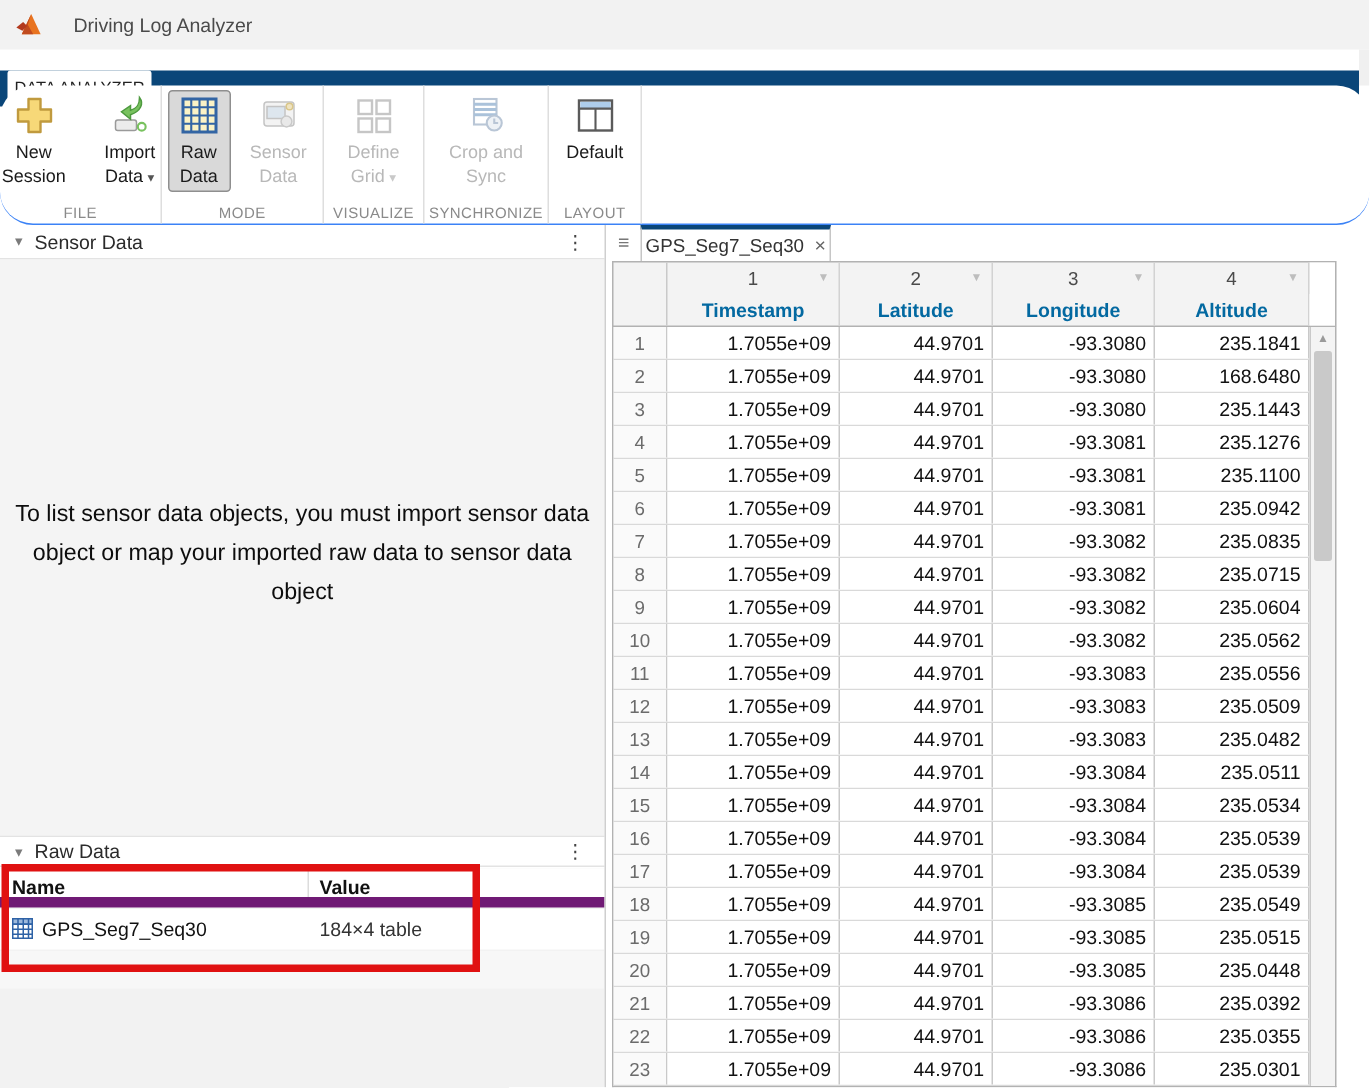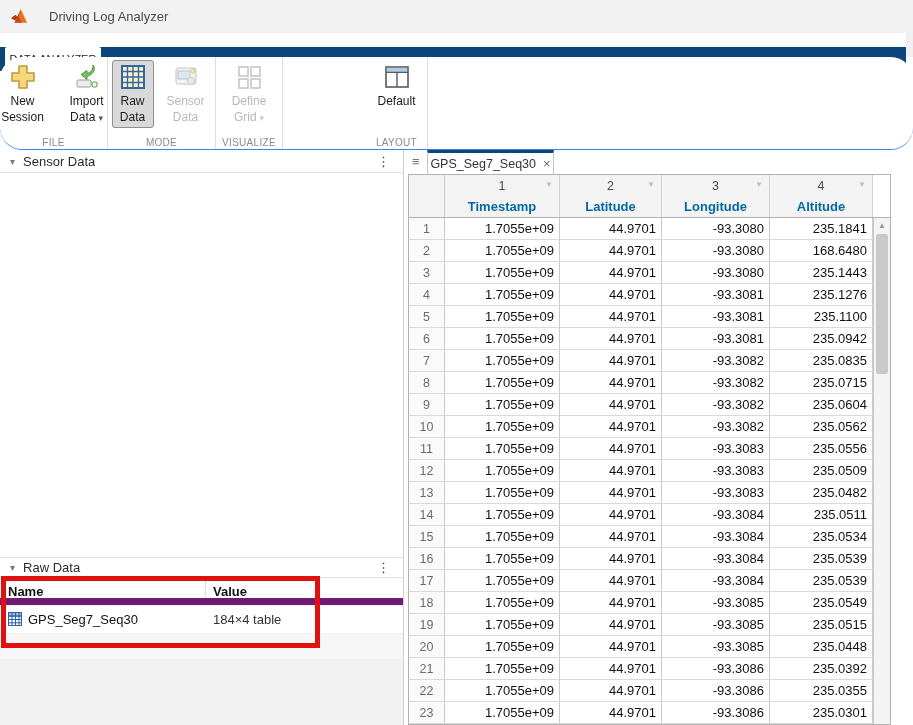--- a/index.html
+++ b/index.html
@@ -165,20 +165,34 @@
             <rect x="16" y="4" width="9" height="9" fill="none" stroke="#c6c6c6" stroke-width="1.6"></rect>
             <rect x="4" y="16" width="9" height="9" fill="none" stroke="#c6c6c6" stroke-width="1.6"></rect>
             <rect x="16" y="16" width="9" height="9" fill="none" stroke="#c6c6c6" stroke-width="1.6"></rect>
           </svg>
           <span class="lbl dd" style="width:44px">Define Grid</span>
         </div>
       </div>
       <div class="section-label">VISUALIZE</div>
     </div>
 
+    <div class="section" style="left:283px;width:83px">
+      <div class="btns">
+        <div class="btn disabled">
+          <svg class="icon" viewBox="0 0 28 28">
+            <rect x="6" y="3" width="15" height="17" fill="#fff" stroke="#b9c6d6" stroke-width="1.4"></rect>
+            <path d="M6 6.5h15 M6 10h15 M6 13.5h15" stroke="#aac2da" stroke-width="2"></path>
+            <circle cx="19.5" cy="19" r="5" fill="#eef2f6" stroke="#b9c6d6" stroke-width="1.4"></circle>
+            <path d="M19.5 16v3h2.6" stroke="#b9c6d6" stroke-width="1.4" fill="none"></path>
+          </svg>
+          <span class="lbl" style="width:58px">Crop and Sync</span>
+        </div>
+      </div>
+      <div class="section-label">SYNCHRONIZE</div>
+    </div>
 
     <div class="section" style="left:366px;width:62px">
       <div class="btns">
         <div class="btn">
           <svg class="icon" viewBox="0 0 28 28">
             <rect x="3" y="4" width="22" height="20" fill="#fff" stroke="#5a5a5a" stroke-width="1.6"></rect>
             <rect x="3.9" y="4.9" width="20.2" height="4.4" fill="#AECDEB"></rect>
             <path d="M3 9.4h22 M14 9.4V24" stroke="#5a5a5a" stroke-width="1.4"></path>
           </svg>
           <span class="lbl">Default</span>
@@ -186,20 +200,23 @@
       </div>
       <div class="section-label">LAYOUT</div>
     </div>
 
   </div>
 
   <div class="panel-header" style="top:150px;height:23px">
     <span class="caret"></span>
     <span>Sensor Data</span>
     <span class="kebab"></span>
+  </div>
+  <div class="sensor-body">
+    <div class="sensor-msg">To list sensor data objects, you must import sensor data object or map your imported raw data to sensor data object</div>
   </div>
 
   <div class="panel-header" style="top:557px;height:21px;border-top:1px solid #e3e3e3">
     <span class="caret"></span>
     <span>Raw Data</span>
     <span class="kebab"></span>
   </div>
   <div class="raw-body">
     <div class="rd-header">
       <span class="rd-name">Name</span>

